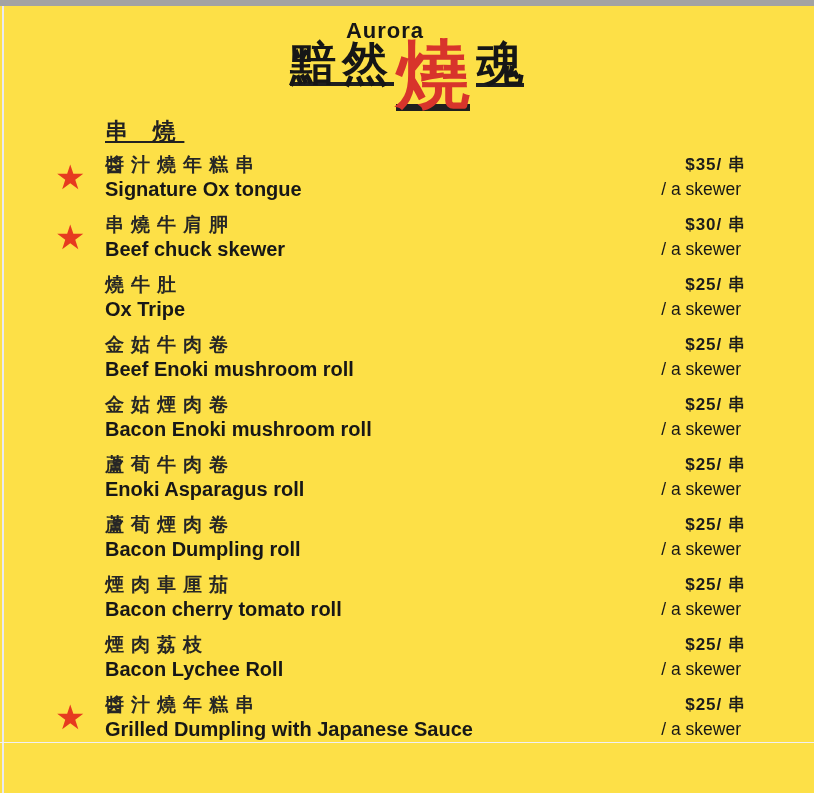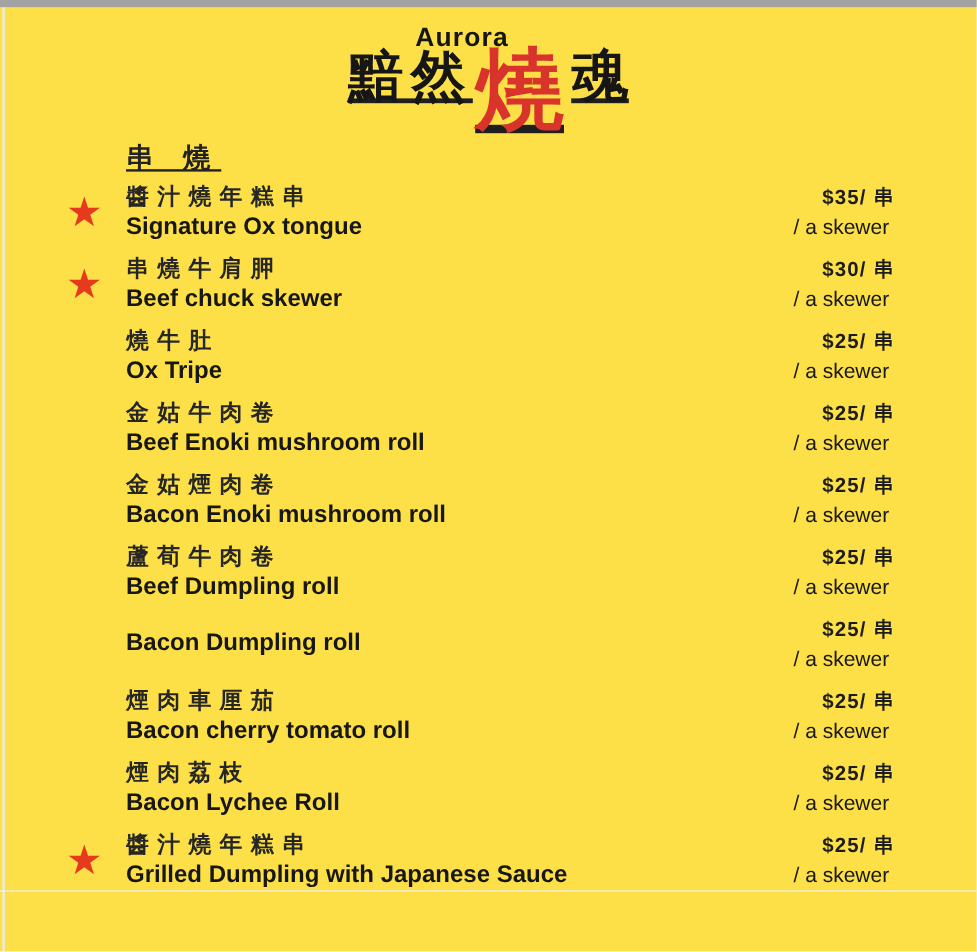--- a/index.html
+++ b/index.html
@@ -165,33 +165,34 @@
       <div class="u">/ a skewer</div>
     </div>
   </div>
 
   <div class="row">
     <div class="star-cell">
       <span class="star" style="color: rgb(230, 58, 31); visibility: hidden;">★</span>
     </div>
     <div class="names">
       <div class="zh">蘆荀牛肉卷</div>
-      <div class="en">Beef Dumpling roll</div>
-    </div>
-    <div class="price">
-      <div class="p">$25/ 串</div>
-      <div class="u">/ a skewer</div>
-    </div>
-  </div>
-
-  <div class="row">
-    <div class="star-cell">
-      <span class="star" style="color: rgb(230, 58, 31); visibility: hidden;">★</span>
-    </div>
-    <div class="names">
+      <div class="en">Enoki Asparagus roll</div>
+    </div>
+    <div class="price">
+      <div class="p">$25/ 串</div>
+      <div class="u">/ a skewer</div>
+    </div>
+  </div>
+
+  <div class="row">
+    <div class="star-cell">
+      <span class="star" style="color: rgb(230, 58, 31); visibility: hidden;">★</span>
+    </div>
+    <div class="names">
+      <div class="zh">蘆荀煙肉卷</div>
       <div class="en">Bacon Dumpling roll</div>
     </div>
     <div class="price">
       <div class="p">$25/ 串</div>
       <div class="u">/ a skewer</div>
     </div>
   </div>
 
   <div class="row">
     <div class="star-cell">

